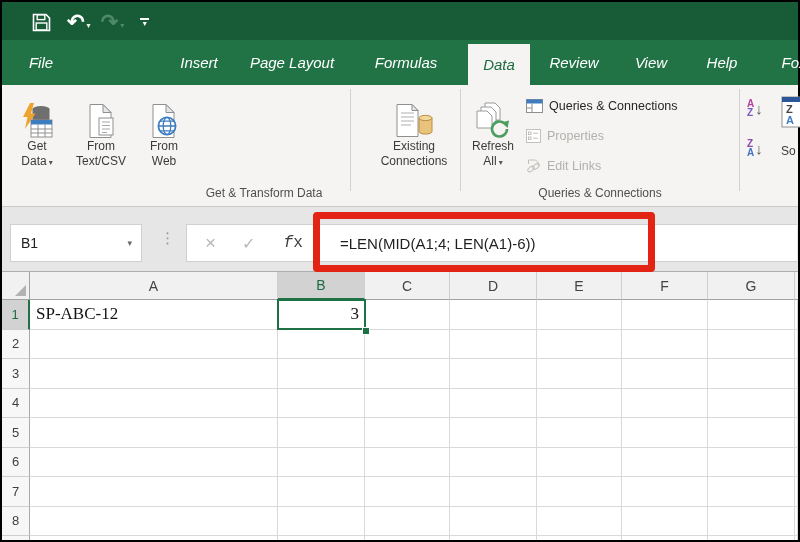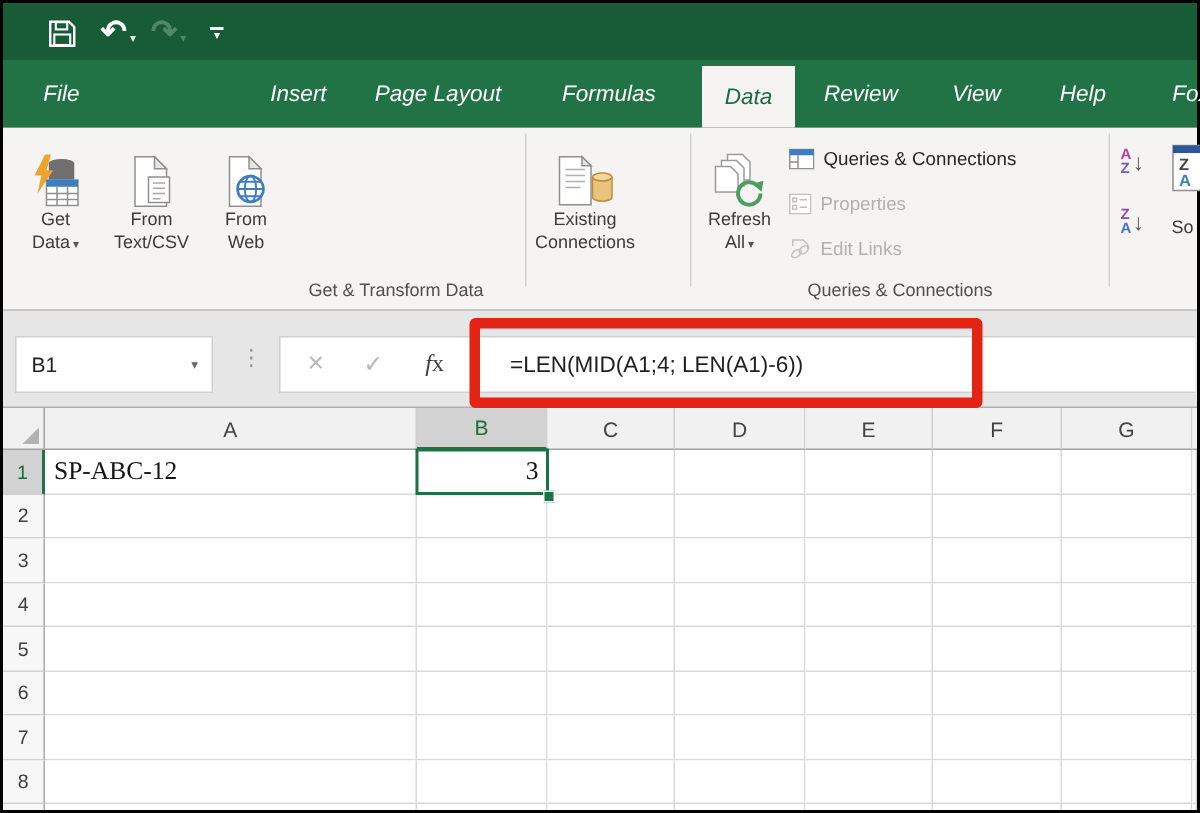--- a/index.html
+++ b/index.html
@@ -47,21 +47,21 @@
                 border-bottom:1px solid #aeaeae; box-sizing:border-box; }
   .namebox { position:absolute; left:8px; top:17px; width:132px; height:38px; background:#fff;
              border:1px solid #d0d0d0; box-sizing:border-box; display:flex; align-items:center; }
   .namebox .val { padding-left:10px; font-size:14px; color:#222; flex:1; }
   .namebox .nb-caret { color:#666; font-size:9px; padding-right:9px; }
   .dots { position:absolute; left:158px; top:22px; color:#9a9a9a; font-size:15px; letter-spacing:0; }
   .fxbox { position:absolute; left:184px; top:17px; width:131px; height:38px; background:#fff;
            border:1px solid #d0d0d0; box-sizing:border-box; display:flex; align-items:center; }
   .fxbox .x { color:#b8b8b8; font-size:19px; margin-left:18px; }
   .fxbox .ck { color:#b8b8b8; font-size:16px; margin-left:26px; }
-  .fxbox .fx { color:#3d3d3d; font-size:16px; margin-left:28px; font-family:Liberation Serif, serif; }
+  .fxbox .fx { color:#3d3d3d; font-size:16px; margin-left:28px; font-family:Liberation Mono, monospace; }
   .fxbox .fx i { font-style:italic; }
   .formulafield { position:absolute; left:316px; top:17px; width:479px; height:38px; background:#fff;
                   border-top:1px solid #d0d0d0; border-bottom:1px solid #d0d0d0; box-sizing:border-box;
                   display:flex; align-items:center; font-size:15px; color:#1f1f1f; padding-left:22px; }
   .redbox { position:absolute; left:311px; top:5px; width:342px; height:60px; box-sizing:border-box;
             border:7px solid #e32313; border-radius:4px; z-index:6; }
   
   .grid { position:absolute; left:2px; top:272px; width:796px; height:268px; background:#fff; overflow:hidden; }
   .ghead { display:flex; height:28px; }
   .gh { box-sizing:border-box; background:#f1f1f1; border-right:1px solid #cfcfcf; border-bottom:1px solid #a2a2a2;
@@ -173,21 +173,21 @@
         </svg>
       </div>
       <div class="lbl">From</div>
       <div class="lbl">Web</div>
     </div>
 
 
 
     <div class="vdiv" style="left:348px"></div>
 
-    <div class="bigbtn" style="left:336px;width:104px">
+    <div class="bigbtn" style="left:360px;width:104px">
       <div class="ic">
         <svg width="38" height="36" viewBox="0 0 38 36">
           <path d="M2 1.5 h15 l6 6 v26 h-21 z" fill="#fff" stroke="#8f8f8f"></path>
           <path d="M17 1.5 l6 6 h-6 z" fill="#e6e6e6" stroke="#8f8f8f"></path>
           <path d="M6 10 h13 M6 14 h13 M6 18 h13 M6 22 h10" stroke="#b0b0b0"></path>
           <path d="M24 15 v13.5 a6.5 2.6 0 0 0 13 0 V15" fill="#e9c27c" stroke="#b98f3e"></path>
           <ellipse cx="30.5" cy="15" rx="6.5" ry="2.6" fill="#f3d79c" stroke="#b98f3e"></ellipse>
         </svg>
       </div>
       <div class="lbl">Existing</div>

